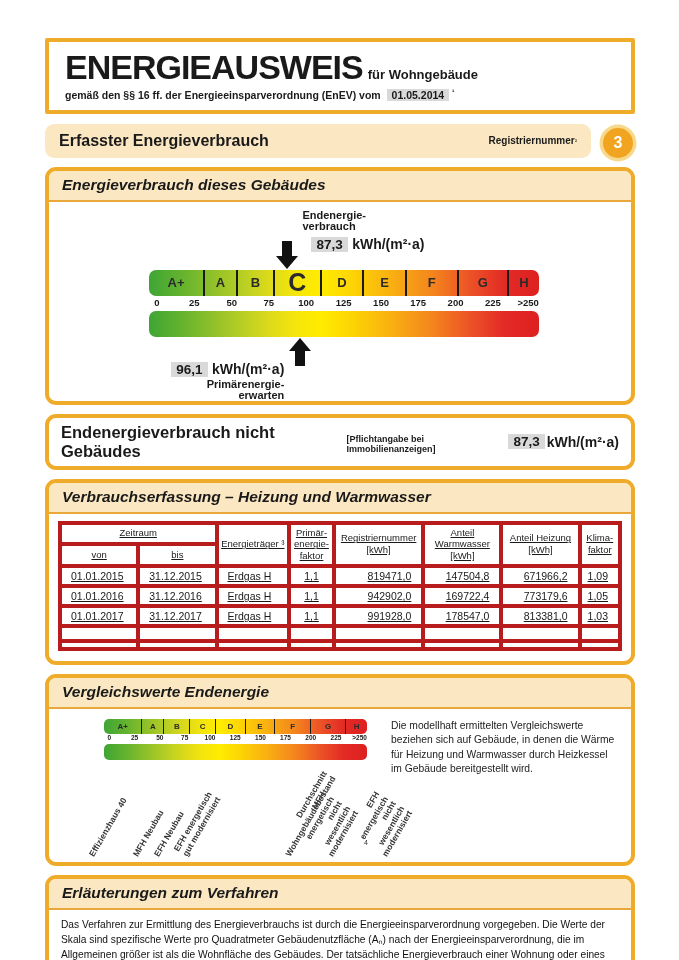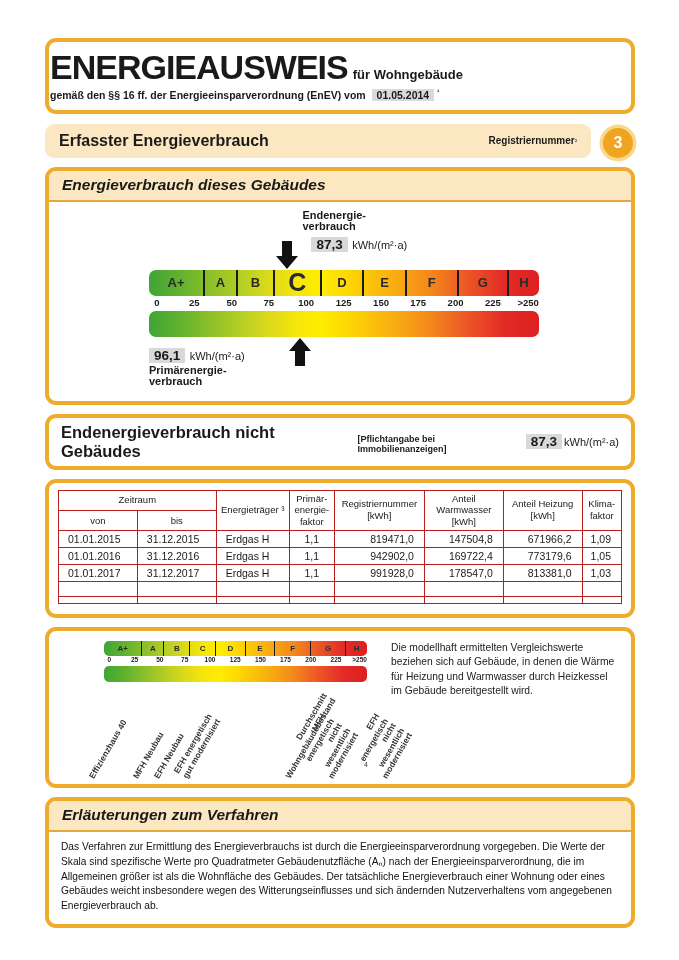--- a/index.html
+++ b/index.html
@@ -8,22 +8,22 @@
     background: #ffffff;
     font-family: "Liberation Sans", sans-serif;
     color: #1a1a1a;
   }
   .page { padding: 38px 44px 0 45px; }
 
   .gray-box { background: #d9d9d9; padding: 0 5px; }
 
   
   .header-box {
-    border: 4px solid #efac2b; border-radius: 11px;
-    padding: 6px 16px 9px 1px; background: #fff;
+    border: 4px solid #efac2b; border-radius: 2px;
+    padding: 6px 16px 9px 16px; background: #fff;
   }
   .title-row { display: flex; align-items: baseline; }
   .main-title { font-size: 34px; font-weight: 800; letter-spacing: -1px; color: #1a1a1a; }
   .title-suffix { font-size: 13px; font-weight: bold; margin-left: 5px; }
   .law-line { font-size: 10.5px; font-weight: bold; margin-top: 1px; }
   .law-line .date-box { font-size: 10.5px; margin-left: 3px; }
   .law-line sup { font-size: 7px; }
 
   
   .register-row { display: flex; align-items: flex-end; margin-top: 10px; }
@@ -62,21 +62,21 @@
   .scale-area { padding: 6px 0 4px 0; }
   .scale-wrap { position: relative; width: 390px; margin-left: 100px; }
   .top-pointer-area { position: relative; height: 62px; }
   .arrow-down { position: absolute; bottom: 1px; transform: translateX(-50%); }
   .arrow-down .shaft { width: 10px; height: 15px; background: #111; margin: 0 auto; }
   .arrow-down .head { width: 0; height: 0; border-left: 11px solid transparent; border-right: 11px solid transparent; border-top: 13px solid #111; }
   .end-label { position: absolute; top: 2px; left: calc(35.5% + 15px); }
   .pointer-lbl { font-size: 11px; font-weight: bold; line-height: 1.08; white-space: pre-line; }
   .value-row { margin-top: 2px; }
   .value-row .val { font-size: 13.5px; font-weight: bold; }
-  .unit { font-size: 11px; font-weight: normal; }
+  .unit { font-size: 14px; font-weight: bold; }
   .end-label .value-row { padding-left: 9px; }
 
   .letter-band {
     display: flex; height: 26px; border-radius: 7px; overflow: hidden;
     background: linear-gradient(90deg,#3fa535 0%,#62b22e 8%,#8ec02a 16%,#b8cf24 24%,#ddda1a 31%,#f6e60a 38%,#ffec00 44%,#fdd404 52%,#f9b011 62%,#f4881c 72%,#ec5426 82%,#e32b26 91%,#dd2020 100%);
   }
   .letter-band .cell {
     display: flex; align-items: center; justify-content: center;
     font-size: 13px; font-weight: bold; color: #2b2b2b;
   }
@@ -89,34 +89,34 @@
     font-size: 9.5px; font-weight: bold; color: #1a1a1a;
   }
   .gradient-bar {
     height: 26px; border-radius: 7px;
     background: linear-gradient(90deg,#3fa535 0%,#62b22e 8%,#8ec02a 16%,#b8cf24 24%,#ddda1a 31%,#f6e60a 38%,#ffec00 44%,#fdd404 52%,#f9b011 62%,#f4881c 72%,#ec5426 82%,#e32b26 91%,#dd2020 100%);
   }
   .bottom-pointer-area { position: relative; height: 60px; }
   .arrow-up { position: absolute; top: 1px; transform: translateX(-50%); }
   .arrow-up .head { width: 0; height: 0; border-left: 11px solid transparent; border-right: 11px solid transparent; border-bottom: 13px solid #111; }
   .arrow-up .shaft { width: 10px; height: 15px; background: #111; margin: 0 auto; }
-  .primary-label { position: absolute; top: 7px; left: 0; width: calc(38.8% - 16px); text-align: left; }
+  .primary-label { position: absolute; top: 21px; left: 0; width: calc(38.8% - 16px); text-align: right; }
   .primary-label .pointer-lbl { margin-top: 1px; }
 
   
   .endbar { display: flex; align-items: center; padding: 5px 12px; }
   .endbar-title { font-size: 16.5px; font-weight: bold; }
   .endbar-note { font-size: 9px; font-weight: bold; margin-top: 4px; }
   .endbar-spacer { flex: 1; }
   .endbar .val { font-size: 13.5px; font-weight: bold; }
   .endbar .unit { margin-left: 2px; }
 
   
   .vtable { width: calc(100% - 18px); margin: 7px 9px 10px 9px; border-collapse: collapse; }
-  .vtable th, .vtable td { border: 1px solid #b91c1c; }
+  .vtable th, .vtable td { border: 4px solid #b91c1c; text-decoration: underline; }
   .vtable th {
     font-size: 9.5px; font-weight: normal; text-align: center;
     vertical-align: middle; padding: 2px 2px; white-space: pre-line; line-height: 1.25;
   }
   .vtable td { font-size: 10.5px; padding: 2px 6px; height: 17px; }
   .vtable td.l { text-align: left; padding-left: 9px; }
   .vtable td.c { text-align: center; }
   .vtable td.r { text-align: right; padding-right: 10px; }
   .vtable tr.empty-row td { height: 15px; }
   .vtable tr.empty-row2 td { height: 7px; }
@@ -242,37 +242,38 @@
           <div class="arrow-up" style="left:38.8%">
             <div class="head"></div>
             <div class="shaft"></div>
           </div>
           <div class="primary-label">
             <div class="value-row">
               <span class="gray-box val">96,1</span>
               <span class="unit">kWh/(m²·a)</span>
             </div>
             <div class="pointer-lbl">Primärenergie-
-verbrauch</div>
+erwarten</div>
           </div>
         </div>
 
       </div>
     </div>
   </section>
 
   <section class="gold-box endbar">
     <span class="endbar-title">Endenergieverbrauch nicht Gebäudes</span>
     <span class="endbar-note">[Pflichtangabe bei Immobilienanzeigen]</span>
     <span class="endbar-spacer"></span>
     <span class="gray-box val">87,3</span>
     <span class="unit">kWh/(m²·a)</span>
   </section>
 
   <section class="gold-box">
+    <div class="section-head">Verbrauchserfassung – Heizung und Warmwasser</div>
     <table class="vtable">
       <colgroup>
         <col style="width:14%">
           <col style="width:14%">
           <col style="width:13%">
           <col style="width:8%">
         <col style="width:16%">
           <col style="width:14%">
           <col style="width:14%">
           <col style="width:7%">
@@ -348,20 +349,21 @@
             <td></td>
             <td></td>
             <td></td>
             <td></td>
         </tr>
       </tbody>
     </table>
   </section>
 
   <section class="gold-box">
+    <div class="section-head">Vergleichswerte Endenergie</div>
     <div class="comp-body">
       <div class="comp-left">
         <div class="mini-wrap mini">
           <div class="letter-band">
             <div class="cell" style="flex-grow:13.5">
                 <span>A+</span>
               </div>
             <div class="cell" style="flex-grow:7.7">
                 <span>A</span>
               </div>

